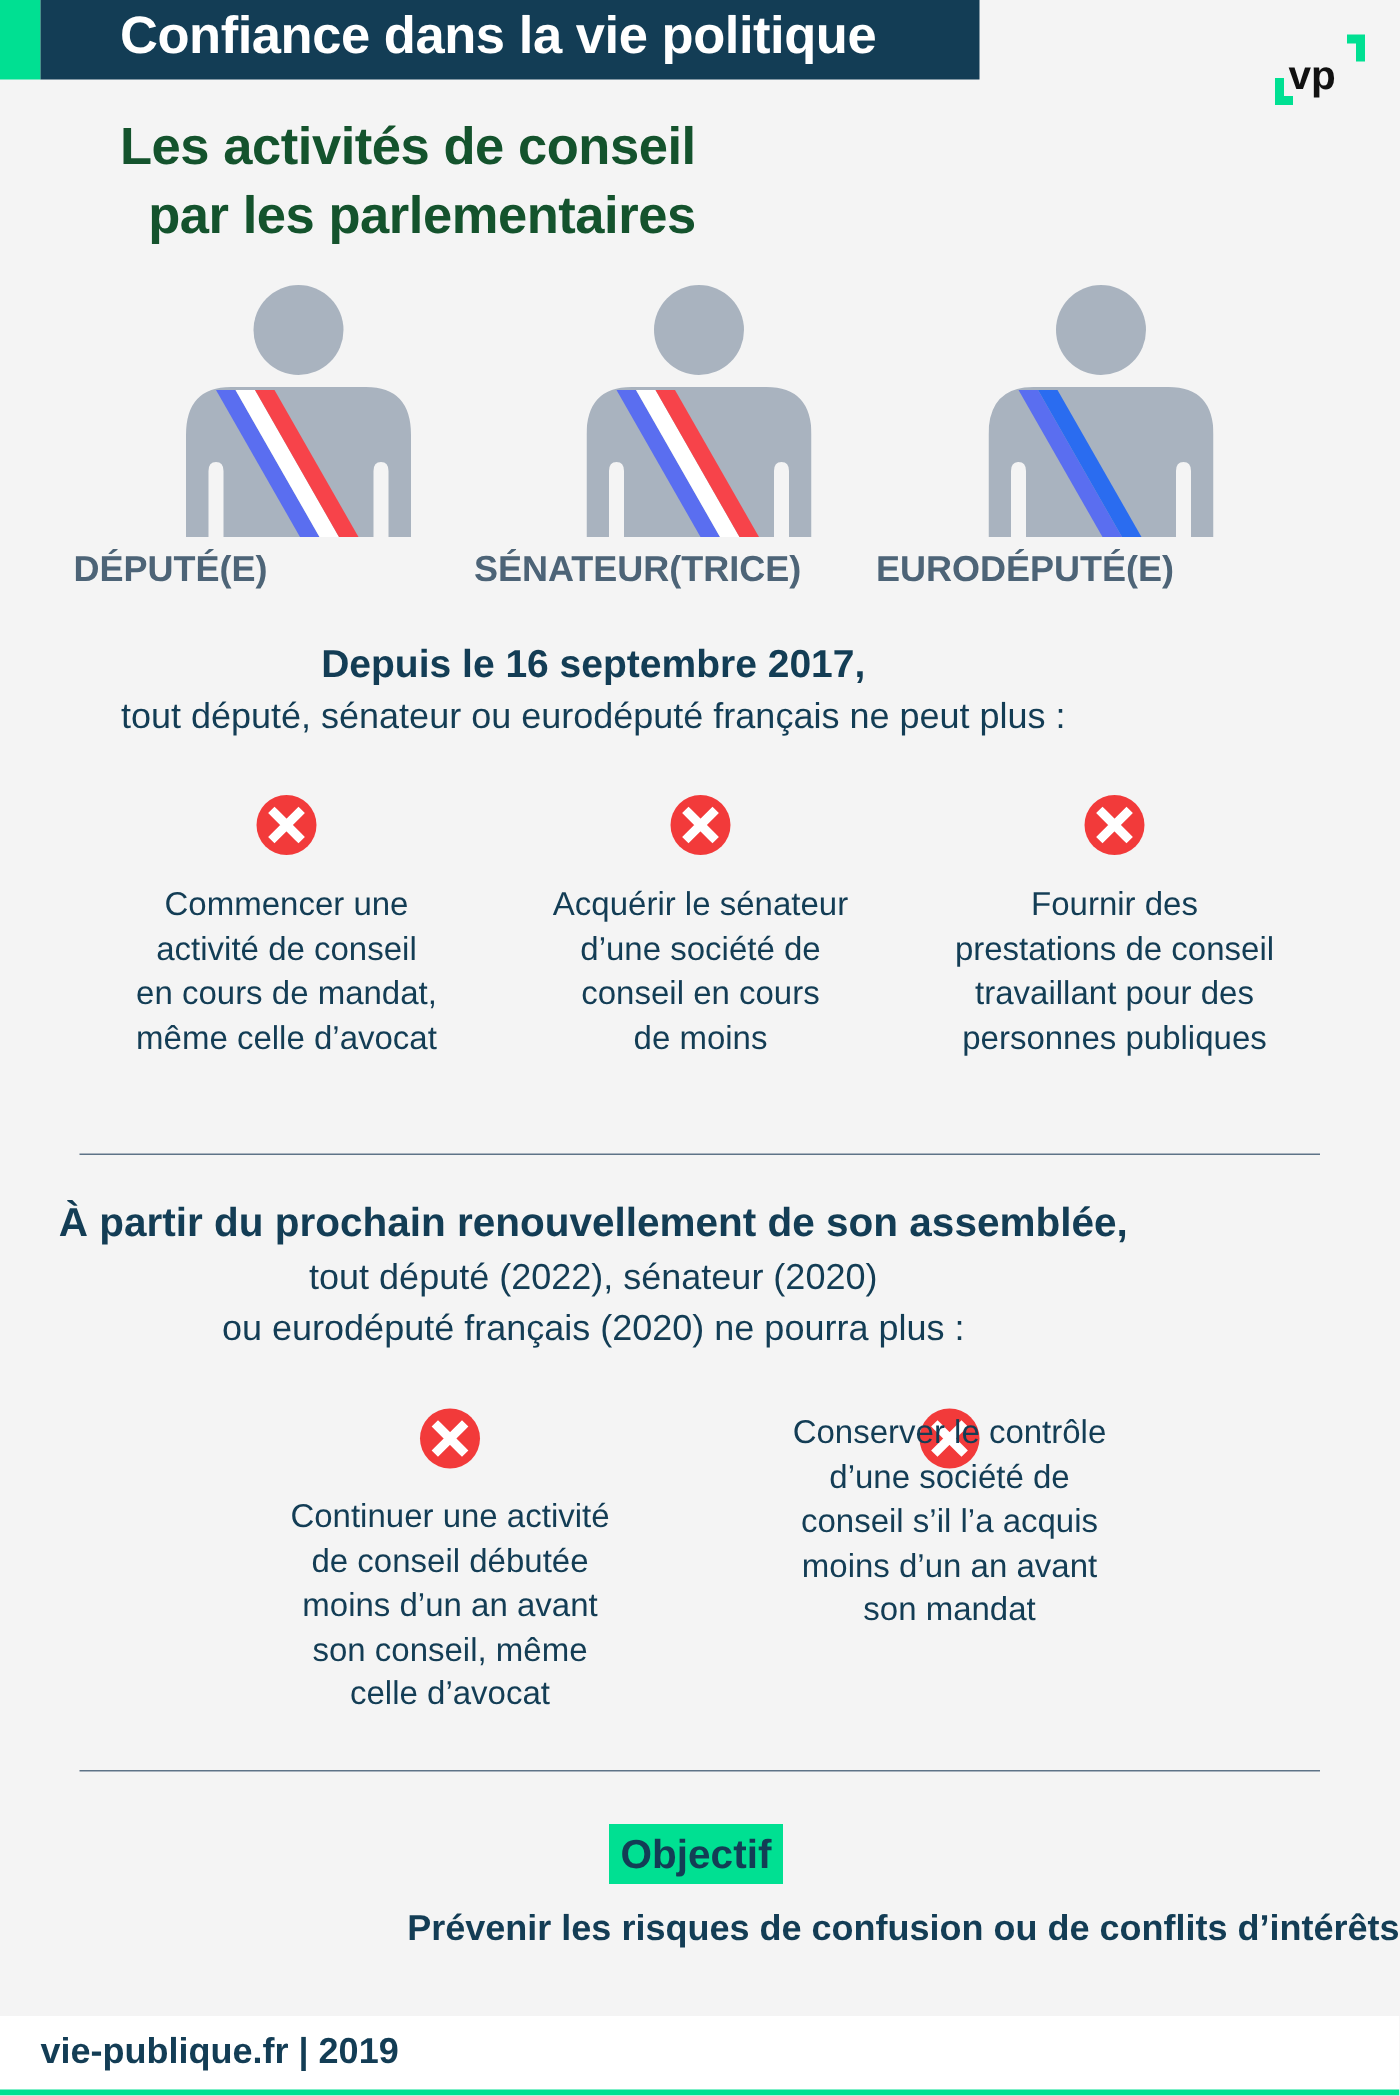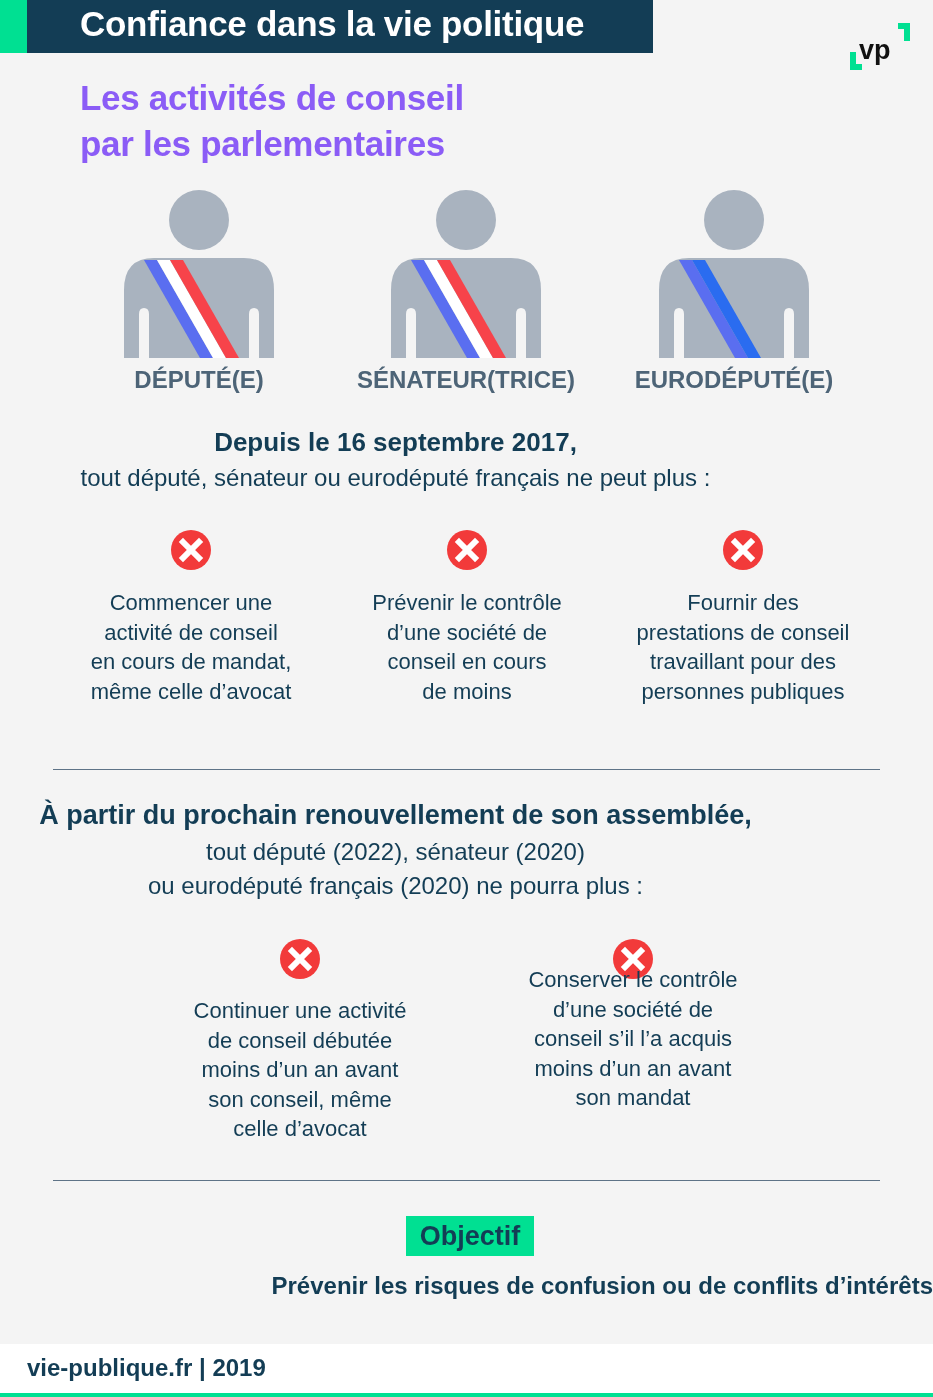--- a/index.html
+++ b/index.html
@@ -6,35 +6,35 @@
   body {
     width: 933px; height: 1397px; background: #f4f4f4;
     font-family: "Liberation Sans", "DejaVu Sans", sans-serif;
     color: #133d55; position: relative; overflow: hidden;
   }
   .abs { position: absolute; }
   .green-tab { left: 0; top: 0; width: 27px; height: 53px; background: #00e092; }
   .header-bar { left: 27px; top: 0; width: 626px; height: 53px; background: #133d55; }
   .header-title { left: 80px; top: 4px; font-size: 35px; font-weight: bold; color: #ffffff; white-space: nowrap; letter-spacing: -0.3px; }
   .logo { left: 846px; top: 20px; width: 68px; height: 52px; }
-  .main-title { left: 80px; top: 75px; font-size: 35px; font-weight: bold; line-height: 46px; color: #8b5cf6; letter-spacing: -0.3px; }
+  .main-title { left: 80px; top: 75px; font-size: 35px; font-weight: bold; line-height: 46px; color: #14532d; letter-spacing: -0.3px; text-align: right; }
 
   .figure { top: 190px; width: 150px; height: 172px; }
-  .fig-label { top: 366px; width: 300px; text-align: center; font-size: 24px; font-weight: bold; color: #4d6477; }
+  .fig-label { top: 366px; width: 300px; text-align: left; font-size: 24px; font-weight: bold; color: #4d6477; }
 
   .sec-head { left: 0; width: 791px; text-align: center; }
   .sec-bold { font-size: 26px; font-weight: bold; color: #133d55; }
   .sec-sub { font-size: 24px; color: #133d55; }
 
   .xicon { width: 42px; height: 42px; }
   .item-text { width: 280px; text-align: center; font-size: 22px; line-height: 29.5px; color: #133d55; }
 
   .divider { left: 53px; width: 827px; height: 1px; background: #5e7387; }
 
-  .objectif-badge { left: 406px; top: 1216px; width: 128px; height: 40px; background: #00e092; text-align: center; font-size: 27px; font-weight: bold; line-height: 40px; color: #133d55; }
+  .objectif-badge { left: 406px; top: 1216px; width: 116px; height: 40px; background: #00e092; text-align: center; font-size: 27px; font-weight: bold; line-height: 40px; color: #133d55; }
   .objectif-text { left: 0; top: 1272px; width: 933px; text-align: right; font-size: 24px; font-weight: bold; color: #133d55; }
 
   .footer { left: 0; top: 1344px; width: 933px; height: 50px; background: #ffffff; }
   .footer-text { left: 27px; top: 1354px; font-size: 24px; font-weight: bold; color: #133d55; }
   .footer-line { left: 0; top: 1393px; width: 933px; height: 4px; background: #00e092; }
 </style>
 </head>
 <body>
 
 <div class="abs green-tab"></div>
@@ -102,21 +102,21 @@
   <path d="M13 13 L29 29 M29 13 L13 29" stroke="#fff" stroke-width="6" stroke-linecap="square"></path>
 </svg>
 
 <div class="abs item-text" style="left:51px;top:588px">
   <div>Commencer une</div>
     <div>activité de conseil</div>
     <div>en cours de mandat,</div>
     <div>même celle d’avocat</div>
 </div>
 <div class="abs item-text" style="left:327px;top:588px">
-  <div>Prévenir le contrôle</div>
+  <div>Acquérir le sénateur</div>
     <div>d’une société de</div>
     <div>conseil en cours</div>
     <div>de moins</div>
 </div>
 <div class="abs item-text" style="left:603px;top:588px">
   <div>Fournir des</div>
     <div>prestations de conseil</div>
     <div>travaillant pour des</div>
     <div>personnes publiques</div>
 </div>
@@ -138,21 +138,21 @@
   <path d="M13 13 L29 29 M29 13 L13 29" stroke="#fff" stroke-width="6" stroke-linecap="square"></path>
 </svg>
 
 <div class="abs item-text" style="left:160px;top:996px">
   <div>Continuer une activité</div>
     <div>de conseil débutée</div>
     <div>moins d’un an avant</div>
     <div>son conseil, même</div>
     <div>celle d’avocat</div>
 </div>
-<div class="abs item-text" style="left:493px;top:965px">
+<div class="abs item-text" style="left:493px;top:940px">
   <div>Conserver le contrôle</div>
     <div>d’une société de</div>
     <div>conseil s’il l’a acquis</div>
     <div>moins d’un an avant</div>
     <div>son mandat</div>
 </div>
 
 <div class="abs divider" style="top:1180px"></div>
 
 <div class="abs objectif-badge">Objectif</div>

